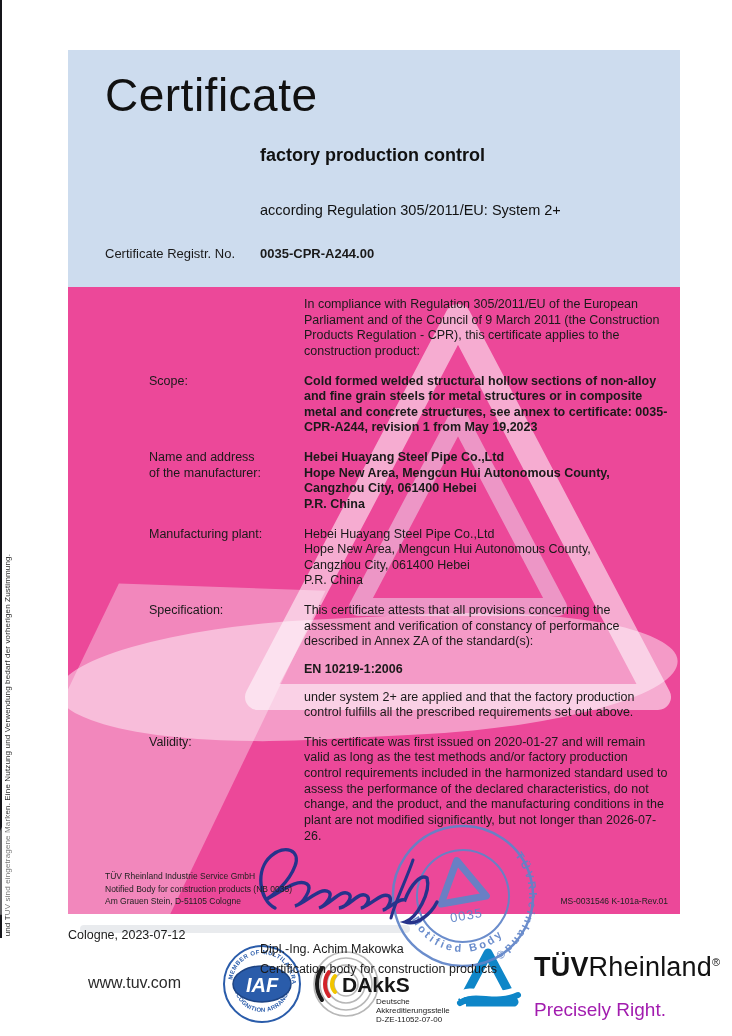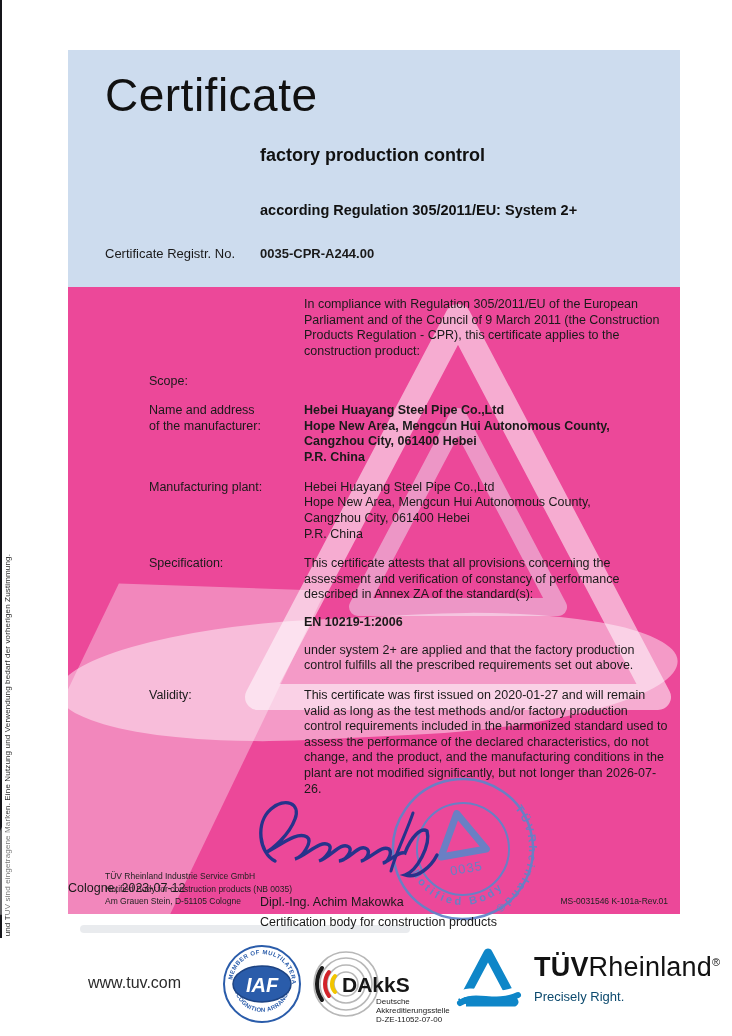--- a/index.html
+++ b/index.html
@@ -12,21 +12,21 @@
   .edge-line{position:absolute;left:0;top:0;width:2px;height:938px;background:#15151a;}
   .side-note{
     position:absolute;left:3px;bottom:44px;
     writing-mode:vertical-rl;transform:rotate(180deg);
     font-size:8px;color:#2b2b2b;letter-spacing:.15px;white-space:nowrap;
   }
   
   .band1{position:absolute;left:68px;top:50px;width:612px;height:292px;background:#cddcee;}
   .cert-title{position:absolute;left:37px;top:18px;font-size:46px;letter-spacing:.5px;color:#111;}
   .cert-sub{position:absolute;left:192px;top:94px;font-size:18px;font-weight:700;line-height:1.33;color:#111;}
-  .cert-accord{position:absolute;left:192px;top:152px;font-size:14.5px;font-weight:700;color:#111;}
+  .cert-accord{position:absolute;left:192px;top:152px;font-size:14.5px;font-weight:400;color:#111;}
   .reg-row{position:absolute;left:37px;top:196px;display:flex;font-size:13px;}
   .reg-row .lbl{width:155px;flex:none;}
   .reg-row .val{font-weight:700;}
   
   .band2{
     position:absolute;left:68px;top:287px;width:612px;height:627px;background:#ec4899;
     box-sizing:border-box;padding:10px 12px 0 37px;
   }
   .wm{position:absolute;pointer-events:none;}
   .wm-tri{left:160px;top:10px;}
@@ -50,21 +50,21 @@
   .smudge{position:absolute;left:80px;top:925px;width:330px;height:8px;background:#e4e6ea;border-radius:4px;opacity:.8;}
   
   .bottom{position:absolute;left:0;top:938px;width:732px;height:98px;background:#fff;}
   .tuv-url{position:absolute;left:88px;top:36px;font-size:16px;color:#2b2b2b;}
   .iaf{position:absolute;left:222px;top:6px;}
   .dakks{position:absolute;left:300px;top:10px;}
   .tuvlogo{position:absolute;left:452px;top:6px;display:flex;align-items:flex-start;}
   .tuvlogo .txt{margin-left:10px;margin-top:8px;}
   .tuv-name{font-size:27px;color:#121212;letter-spacing:.2px;white-space:nowrap;}
   .tuv-name .reg{font-size:11px;vertical-align:super;}
-  .tuv-tag{font-size:13px;color:#0c4a6e;margin-top:6px;}
+  .tuv-tag{font-size:19px;color:#a21caf;margin-top:16px;}
 </style>
 </head>
 <body>
 
 <div class="page">
 
   <div class="edge-line"></div>
 
   <div class="side-note">® TÜV, TUEV und TUV sind eingetragene Marken. Eine Nutzung und Verwendung bedarf der vorherigen Zustimmung.</div>
 
@@ -89,20 +89,21 @@
     <div class="wm wm-swoosh"></div>
     <div class="wm wm-l"></div>
 
     <div class="row">
       <div class="lbl"></div>
       <div class="val">In compliance with Regulation 305/2011/EU of the European Parliament and of the Council of 9 March 2011 (the Construction Products Regulation - CPR), this certificate applies to the construction product:</div>
     </div>
 
     <div class="row">
       <div class="lbl">Scope:</div>
+      <div class="val b">Cold formed welded structural hollow sections of non-alloy and fine grain steels for metal structures or in composite metal and concrete structures, see annex to certificate: 0035-CPR-A244, revision 1 from May 19,2023</div>
     </div>
 
     <div class="row">
       <div class="lbl">
         <div>Name and address</div>
         <div>of the manufacturer:</div>
       </div>
       <div class="val b">
         <div>Hebei Huayang Steel Pipe Co.,Ltd</div>
         <div>Hope New Area, Mengcun Hui Autonomous County,</div>

